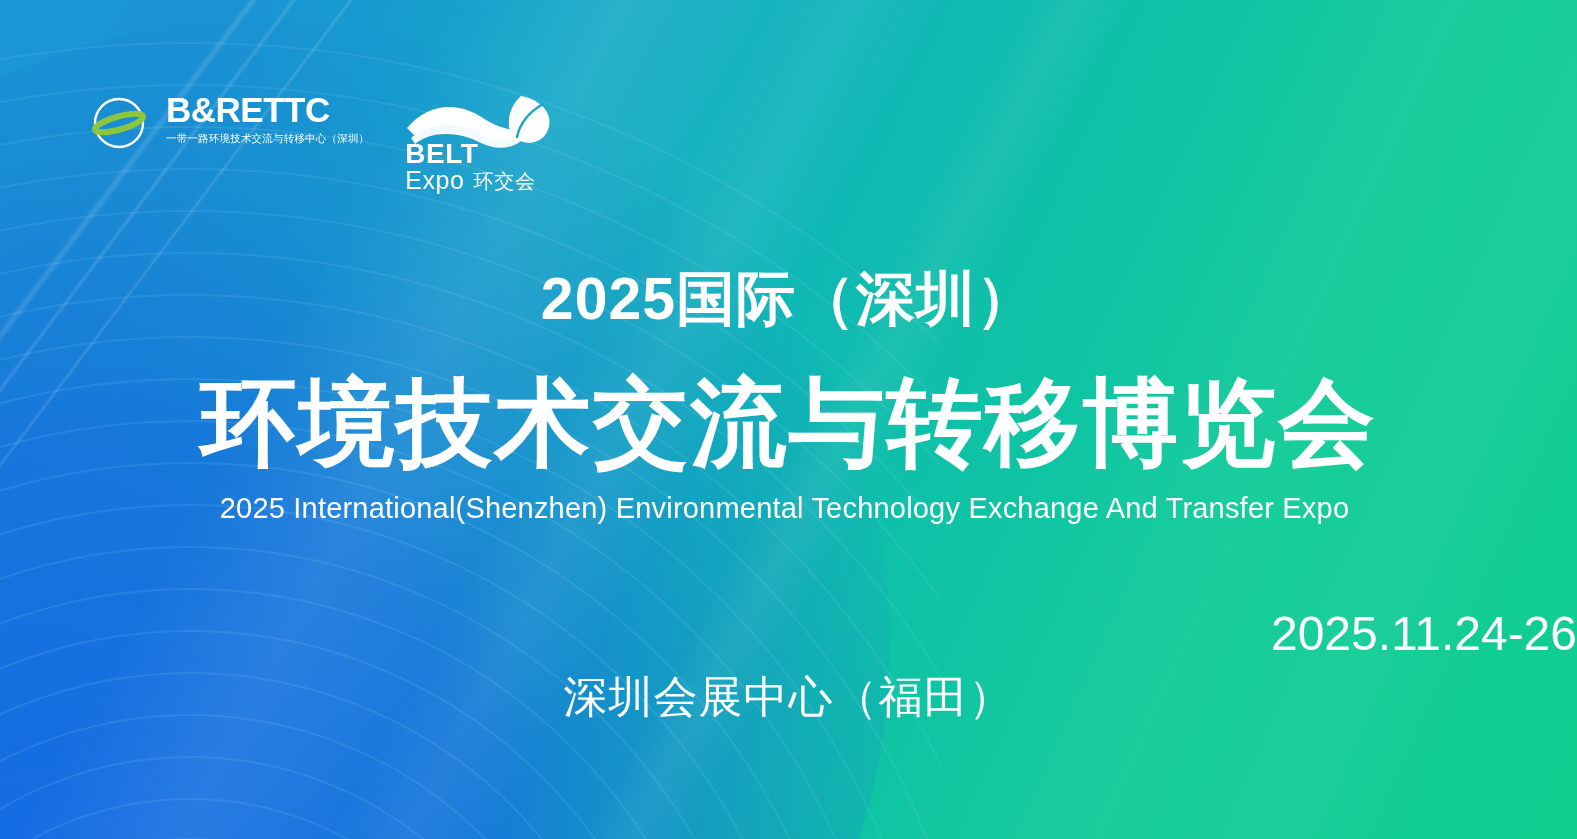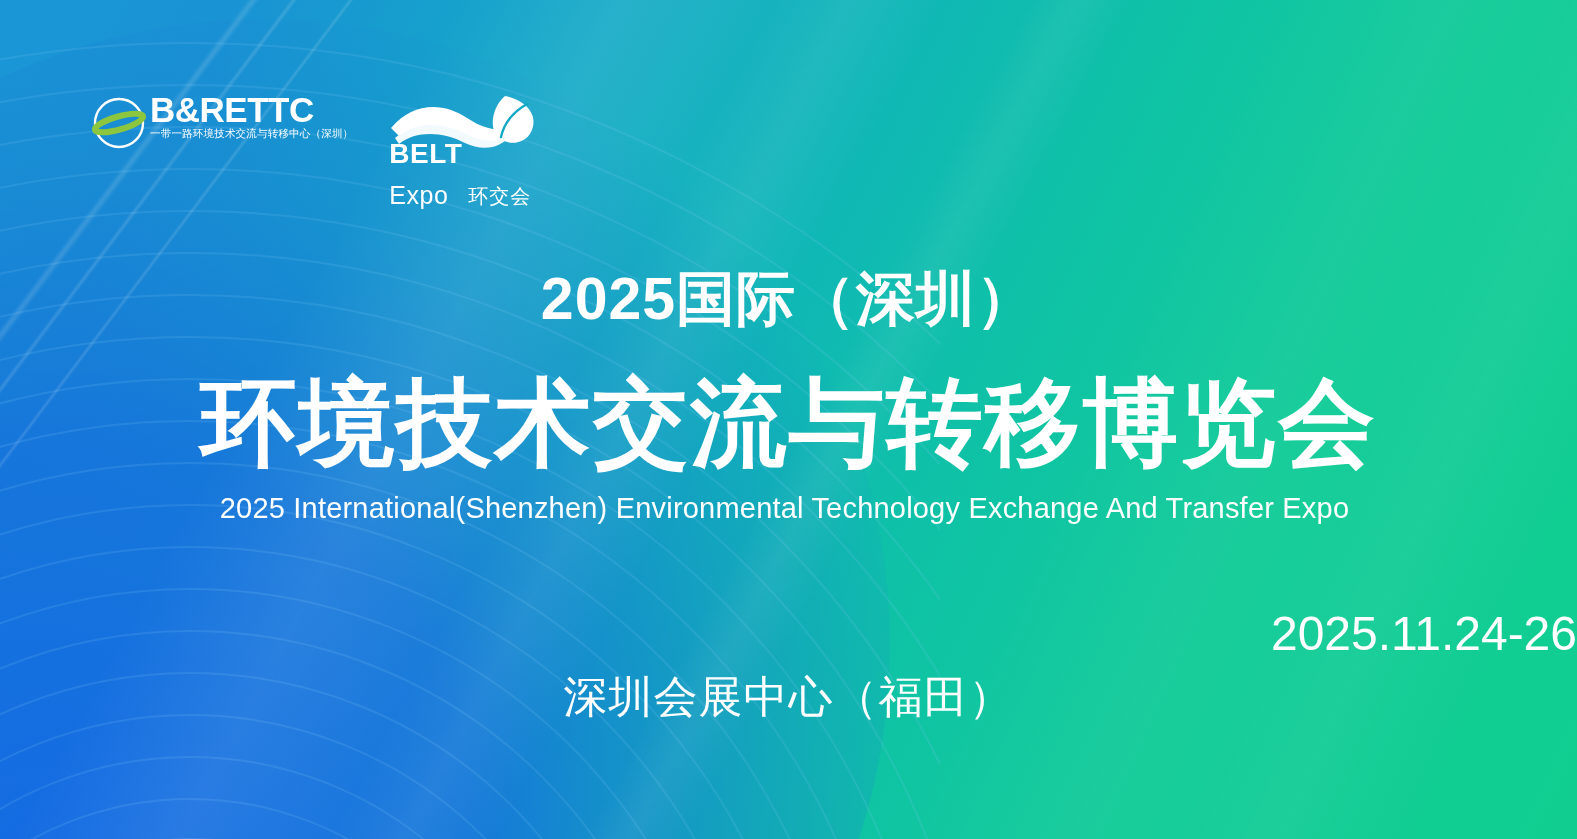--- a/index.html
+++ b/index.html
@@ -86,48 +86,48 @@
 
   
   .header { position:absolute; left:0; top:0; width:100%; height:200px; }
 
   .logo-group {
     position:absolute; left:88px; top:92px;
     display:flex; align-items:flex-start; gap:34px;
   }
 
   
-  .brettc { display:flex; align-items:flex-start; gap:0; }
+  .brettc { display:flex; align-items:flex-start; gap:16px; }
   .brettc-mark { width:62px; height:58px; flex:none; margin-top:2px; }
   .brettc-mark svg { display:block; width:100%; height:100%; }
   .brettc-text { padding-top:0; }
   .brettc-name {
     font-size:35px; font-weight:bold; color:#ffffff;
     letter-spacing:-0.5px; line-height:1; white-space:nowrap;
   }
   .brettc-cn {
     font-size:10.5px; color:#ffffff; white-space:nowrap;
-    letter-spacing:0.2px;
+    margin-top:5px; letter-spacing:0.2px;
   }
   .brettc-en {
     font-size:8.6px; color:#ffffff; font-weight:bold;
     letter-spacing:0.85px; line-height:1.42; margin-top:3px;
     max-width:196px; text-transform:uppercase;
   }
 
   
   .iete { position:relative; width:160px; height:100px; margin-top:0px; }
   .iete-mark { position:absolute; left:0; top:0; width:160px; height:62px; }
   .iete-mark svg { display:block; width:100%; height:100%; }
   .iete-words { position:absolute; left:2px; top:48px; }
   .iete-ln1 {
     font-size:28px; font-weight:bold; color:#fff;
     letter-spacing:0.5px; line-height:1;
   }
-  .iete-ln2 { display:flex; align-items:flex-end; gap:20px; margin-top:15px; }
+  .iete-ln2 { display:flex; align-items:flex-end; gap:9px; margin-top:0; }
   .iete-expo { font-size:25px; color:#fff; font-weight:300; line-height:1; letter-spacing:0.5px; }
   .iete-cn  { font-size:20px; color:#fff; line-height:1; padding-bottom:2px; letter-spacing:1px; }
 
   .slogan {
     position:absolute; right:96px; top:104px;
     font-size:29px; color:#ffffff; letter-spacing:3px;
     white-space:nowrap;
   }
 
   

